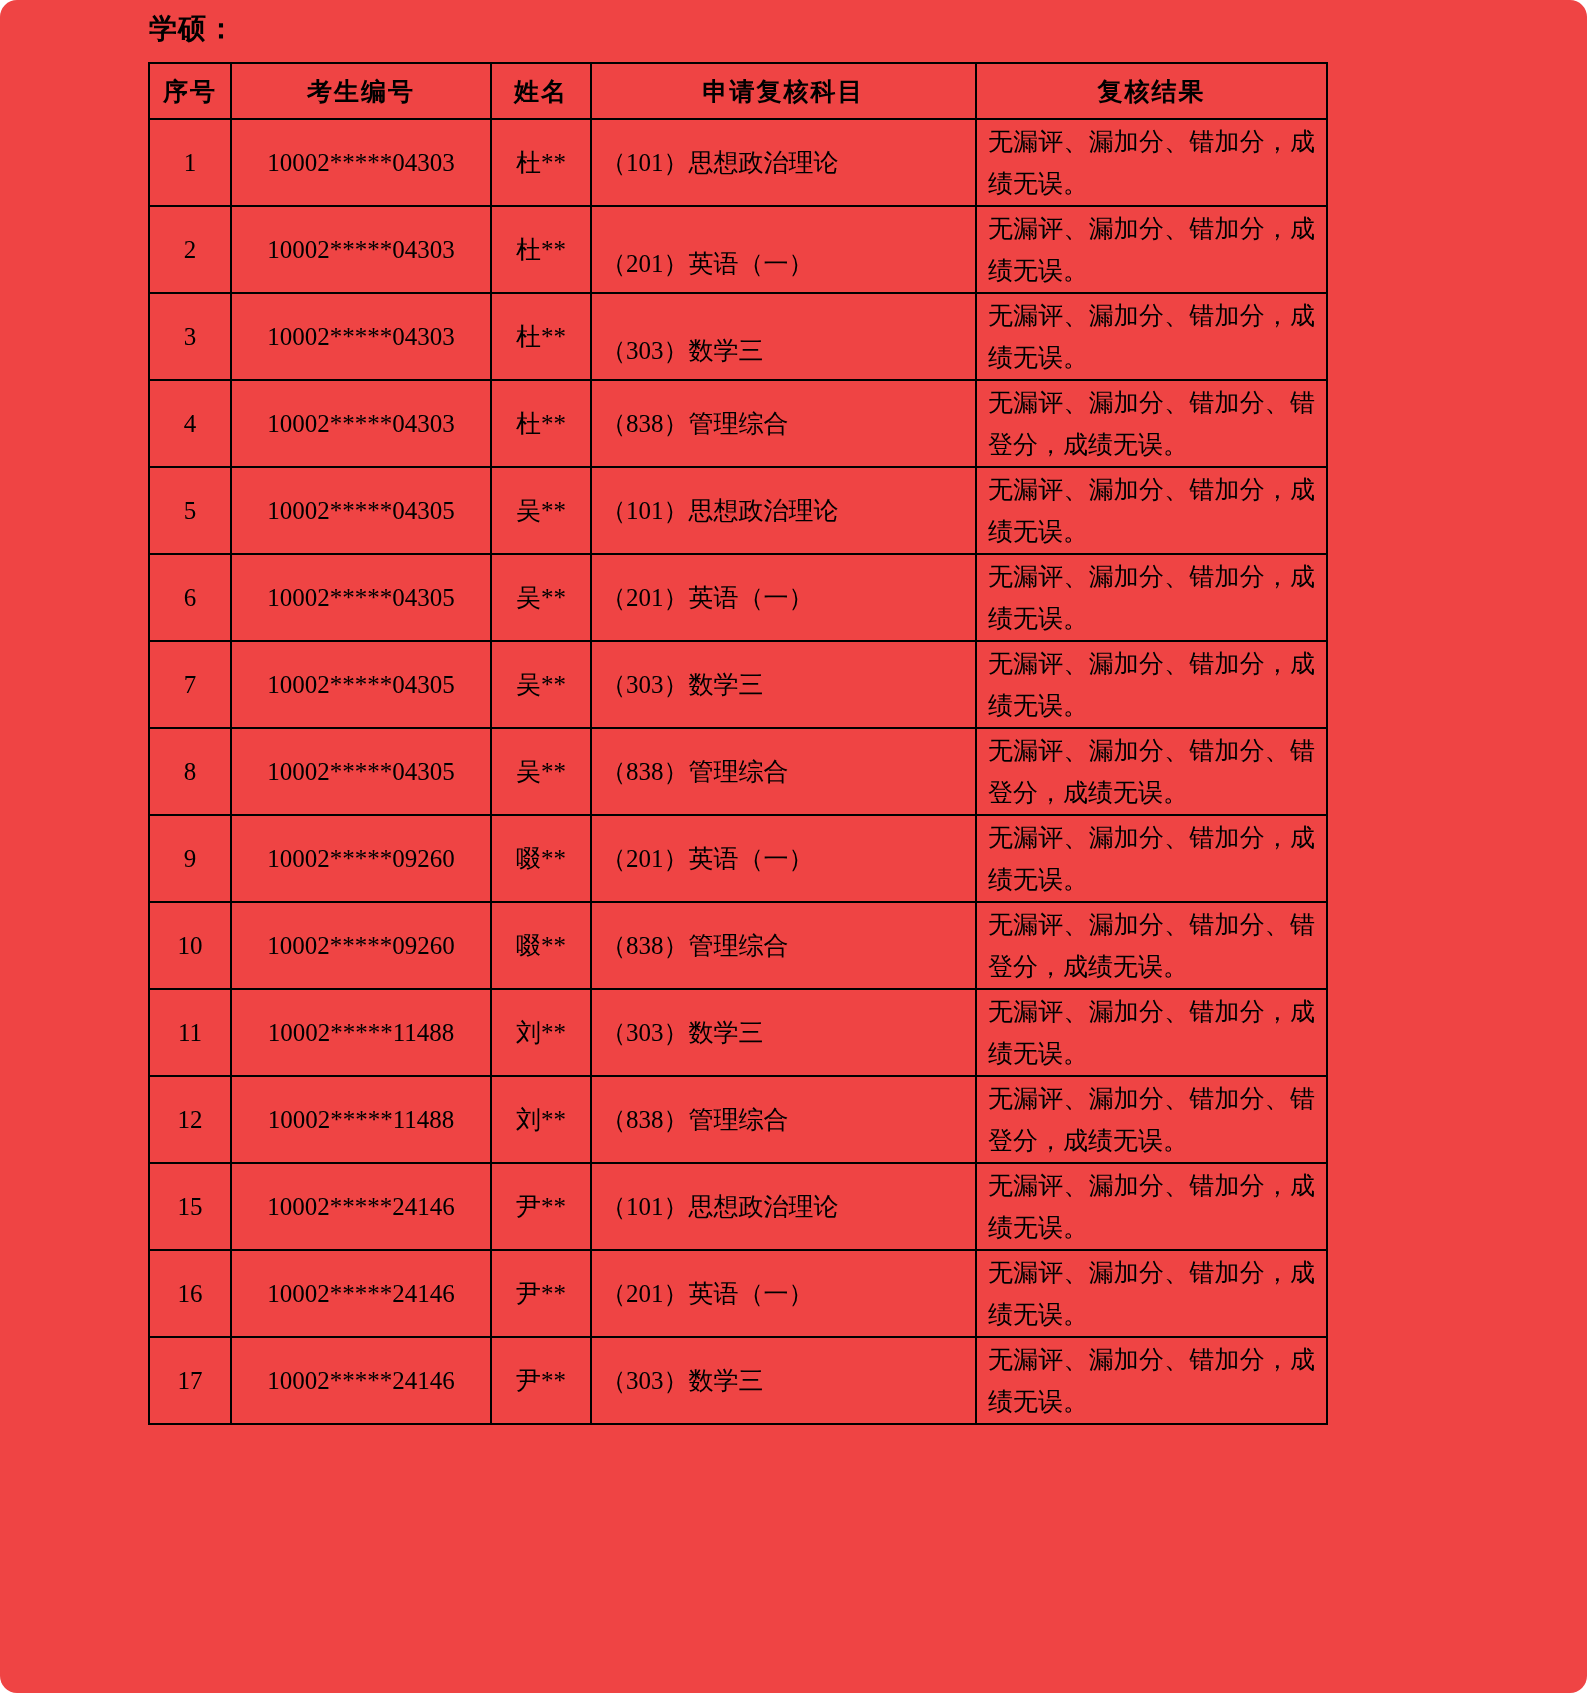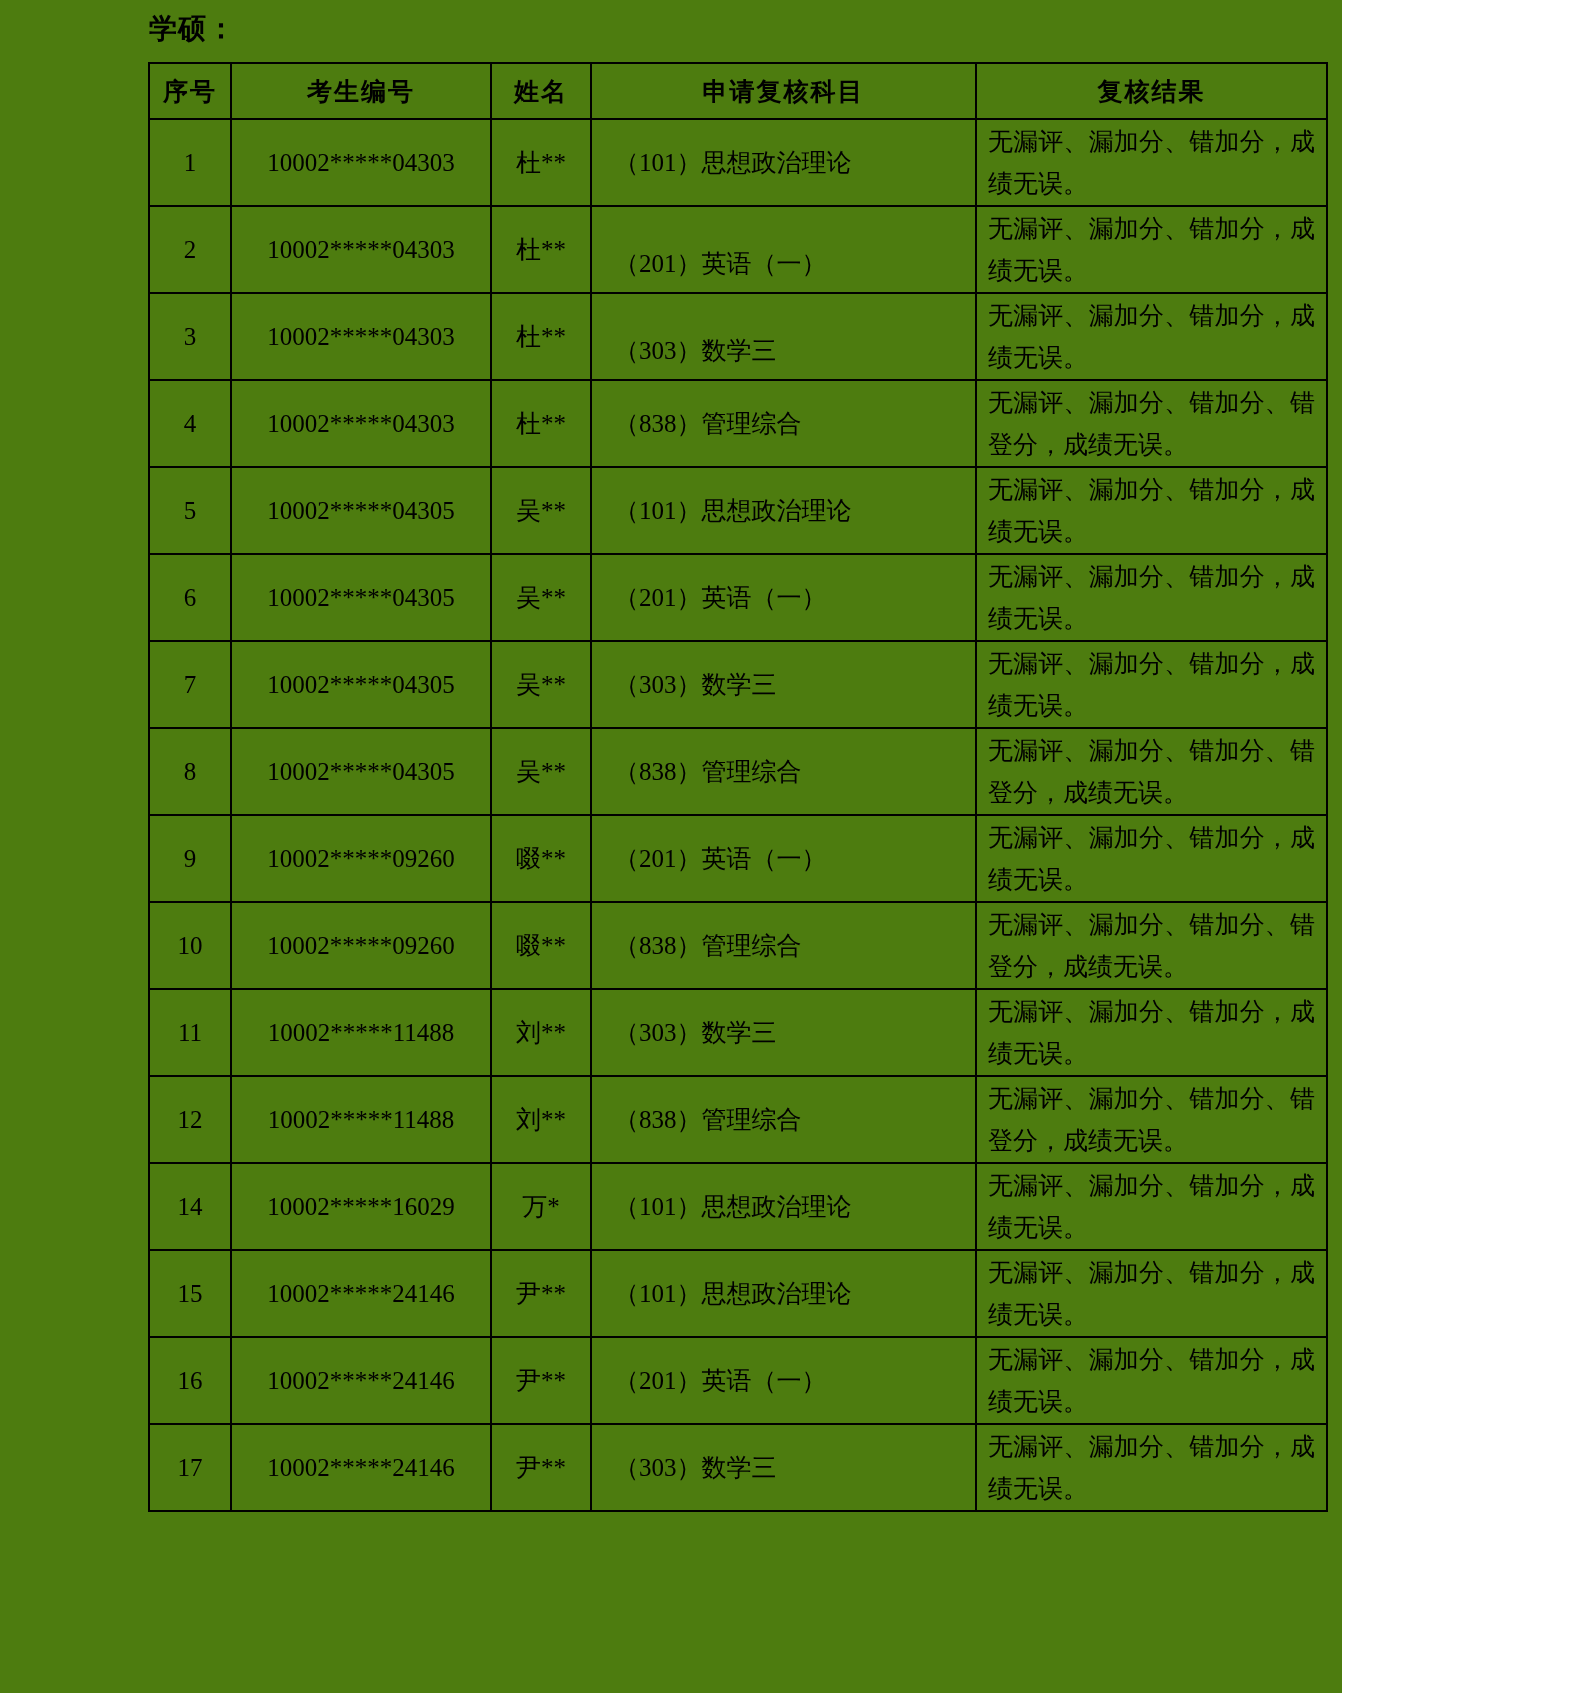--- a/index.html
+++ b/index.html
@@ -4,24 +4,25 @@
 <style>
   html, body {
     margin: 0;
     padding: 0;
     background: #ffffff;
     color: #000000;
     font-family: "Liberation Serif", "DejaVu Serif", serif;
   }
   .page {
     position: relative;
-    width: 1342px;
+    width: 1587px;
     height: 1693px;
-    background: #4d7c0f;
+    background: #ef4444;
     overflow: hidden;
+    border-radius: 17px;
   }
   .doc-title {
     position: absolute;
     left: 149px;
     top: 10px;
     font-size: 28px;
     font-weight: 700;
     letter-spacing: 1px;
   }
   table.review {
@@ -49,21 +50,21 @@
 
   th {
     font-weight: 700;
     letter-spacing: 2px;
     margin-left: 41px;
   }
   td { text-align: center; }
 
   td.cell-subject {
     text-align: left;
-    padding-left: 22px;
+    padding-left: 9px;
     padding-right: 4px;
   }
   td.cell-result {
     text-align: justify;
     text-justify: inter-character;
     text-align-last: left;
     -moz-text-align-last: left;
     padding: 0 11px;
     line-height: 42px;
     word-break: break-all;
@@ -178,27 +179,20 @@
       <td class="cell-result">无漏评、漏加分、错加分，成绩无误。</td>
     </tr>
         <tr>
       <td class="cell-no">12</td>
       <td class="cell-id">10002*****11488</td>
       <td class="cell-name">刘**</td>
       <td class="cell-subject">（838）管理综合</td>
       <td class="cell-result">无漏评、漏加分、错加分、错登分，成绩无误。</td>
     </tr>
         <tr>
-      <td class="cell-no">14</td>
-      <td class="cell-id">10002*****16029</td>
-      <td class="cell-name">万*</td>
-      <td class="cell-subject">（101）思想政治理论</td>
-      <td class="cell-result">无漏评、漏加分、错加分，成绩无误。</td>
-    </tr>
-        <tr>
       <td class="cell-no">15</td>
       <td class="cell-id">10002*****24146</td>
       <td class="cell-name">尹**</td>
       <td class="cell-subject">（101）思想政治理论</td>
       <td class="cell-result">无漏评、漏加分、错加分，成绩无误。</td>
     </tr>
         <tr>
       <td class="cell-no">16</td>
       <td class="cell-id">10002*****24146</td>
       <td class="cell-name">尹**</td>

